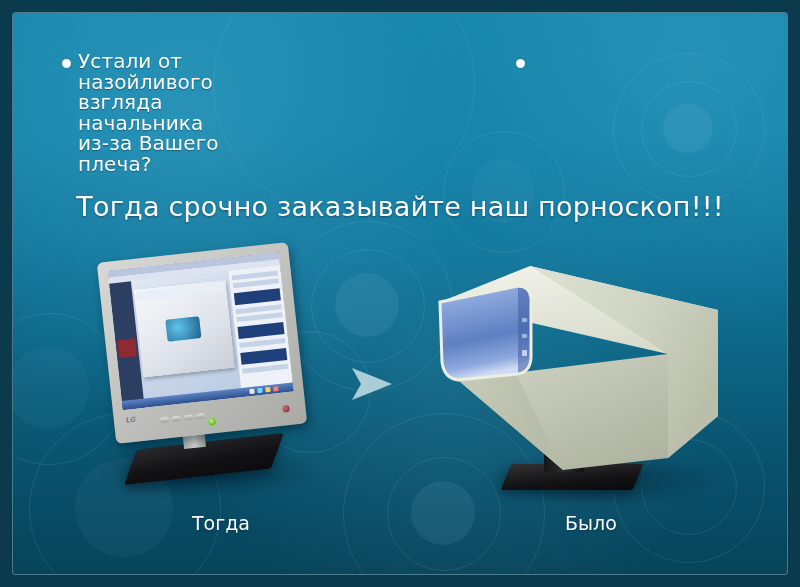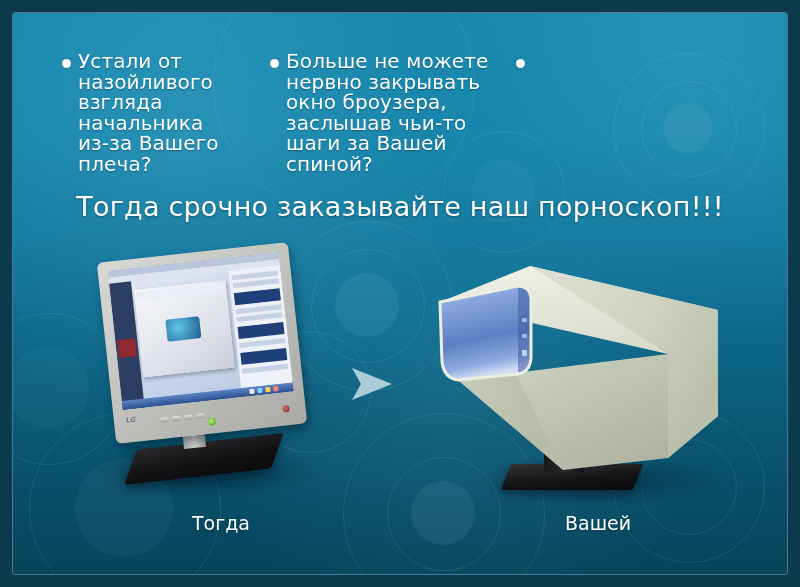--- a/index.html
+++ b/index.html
@@ -225,31 +225,20 @@
         <span class="dot"></span>
         <span class="btext">Устали от
 назойливого
 взгляда
 начальника
 из-за Вашего
 плеча?</span>
       </div>
     </div>
 
-    <div class="col c2">
-      <div class="bullet-row">
-        <span class="dot"></span>
-        <span class="btext">Больше не можете
-нервно закрывать
-окно броузера,
-заслышав чьи-то
-шаги за Вашей
-спиной?</span>
-      </div>
-    </div>
 
     <div class="col c3">
       <div class="bullet-row">
         <span class="dot"></span>
       </div>
     </div>
 
   </div>
 
   <div id="headline">Тогда срочно заказывайте наш порноскоп!!!</div>
@@ -356,15 +345,15 @@
 
       <path d="M22,44 L100,28 Q112,28 113,40 L113,100 Q112,114 100,116 L40,122 Q26,120 24,104 Z" fill="none" stroke="#eceedf" stroke-width="3"></path>
 
       <rect x="104" y="60" width="5" height="4" rx="1" fill="#9fb6e0"></rect>
       <rect x="104" y="76" width="5" height="4" rx="1" fill="#9fb6e0"></rect>
       <rect x="104" y="92" width="5" height="6" rx="1" fill="#c3d2ef"></rect>
     </svg>
   </div>
 
   <div class="caption" id="cap-before">Тогда</div>
-  <div class="caption" id="cap-after">Вашей</div>
+  <div class="caption" id="cap-after">Было</div>
 
 </div>
 
 </body></html>

